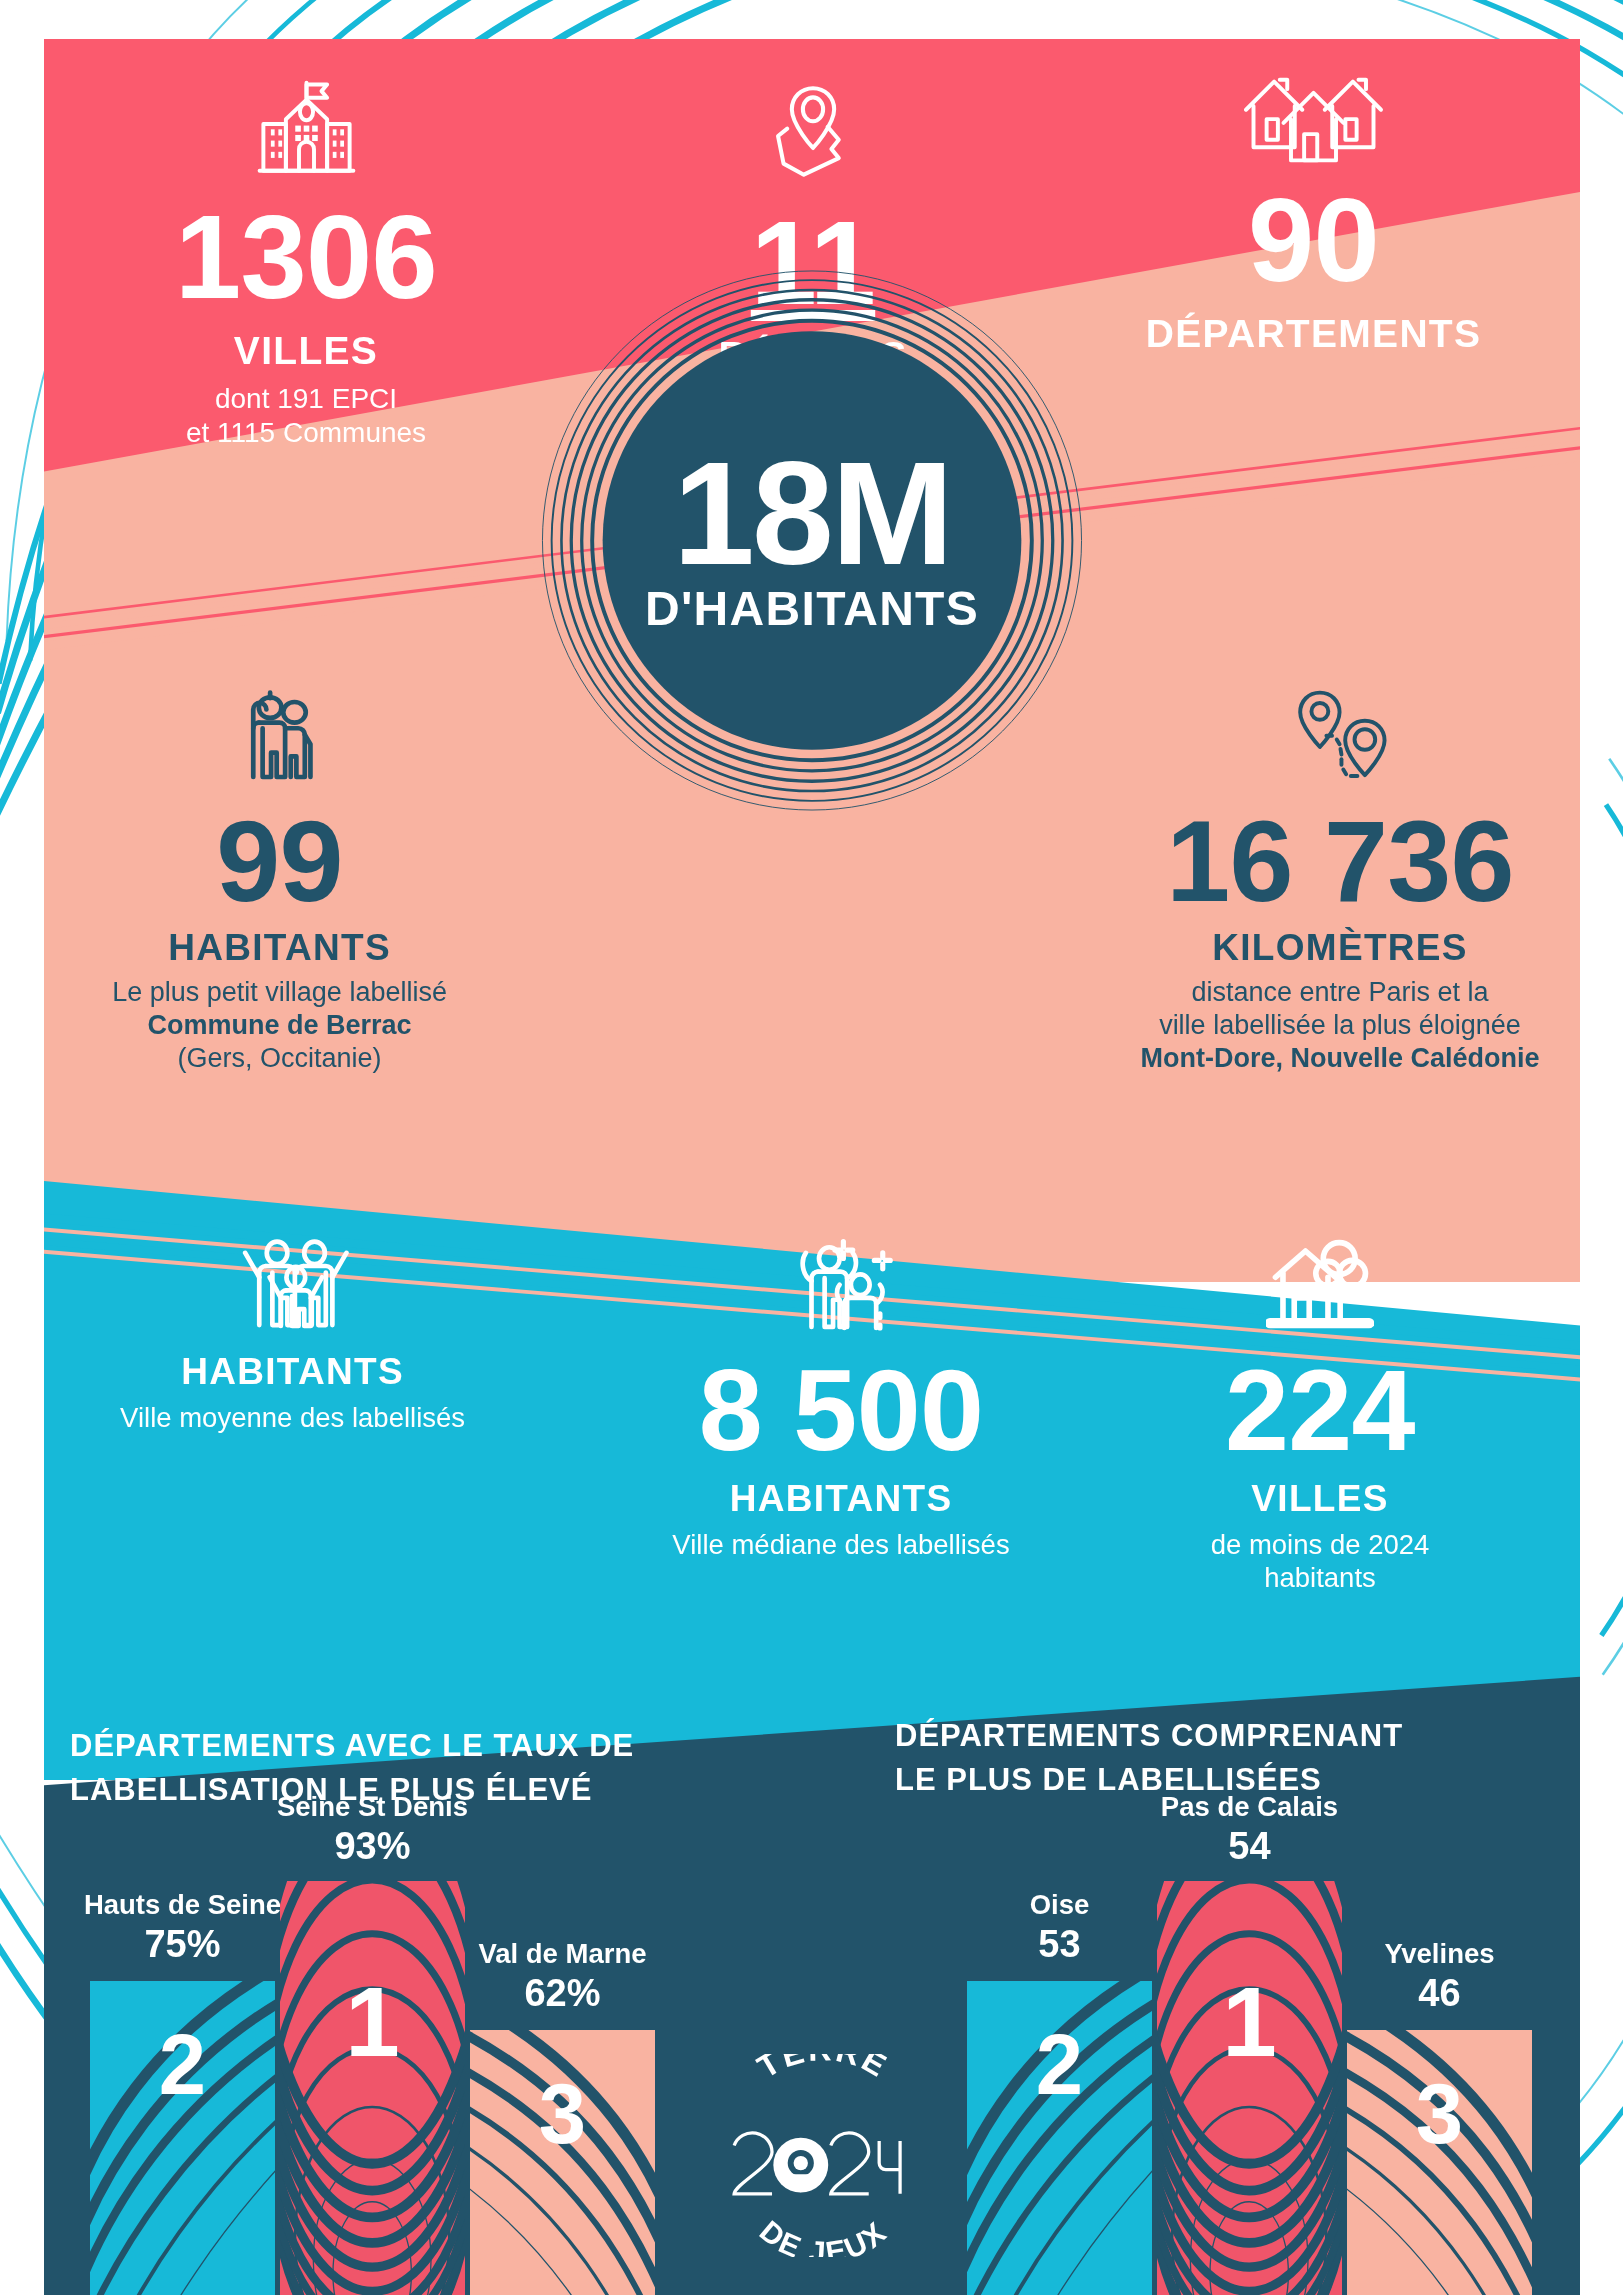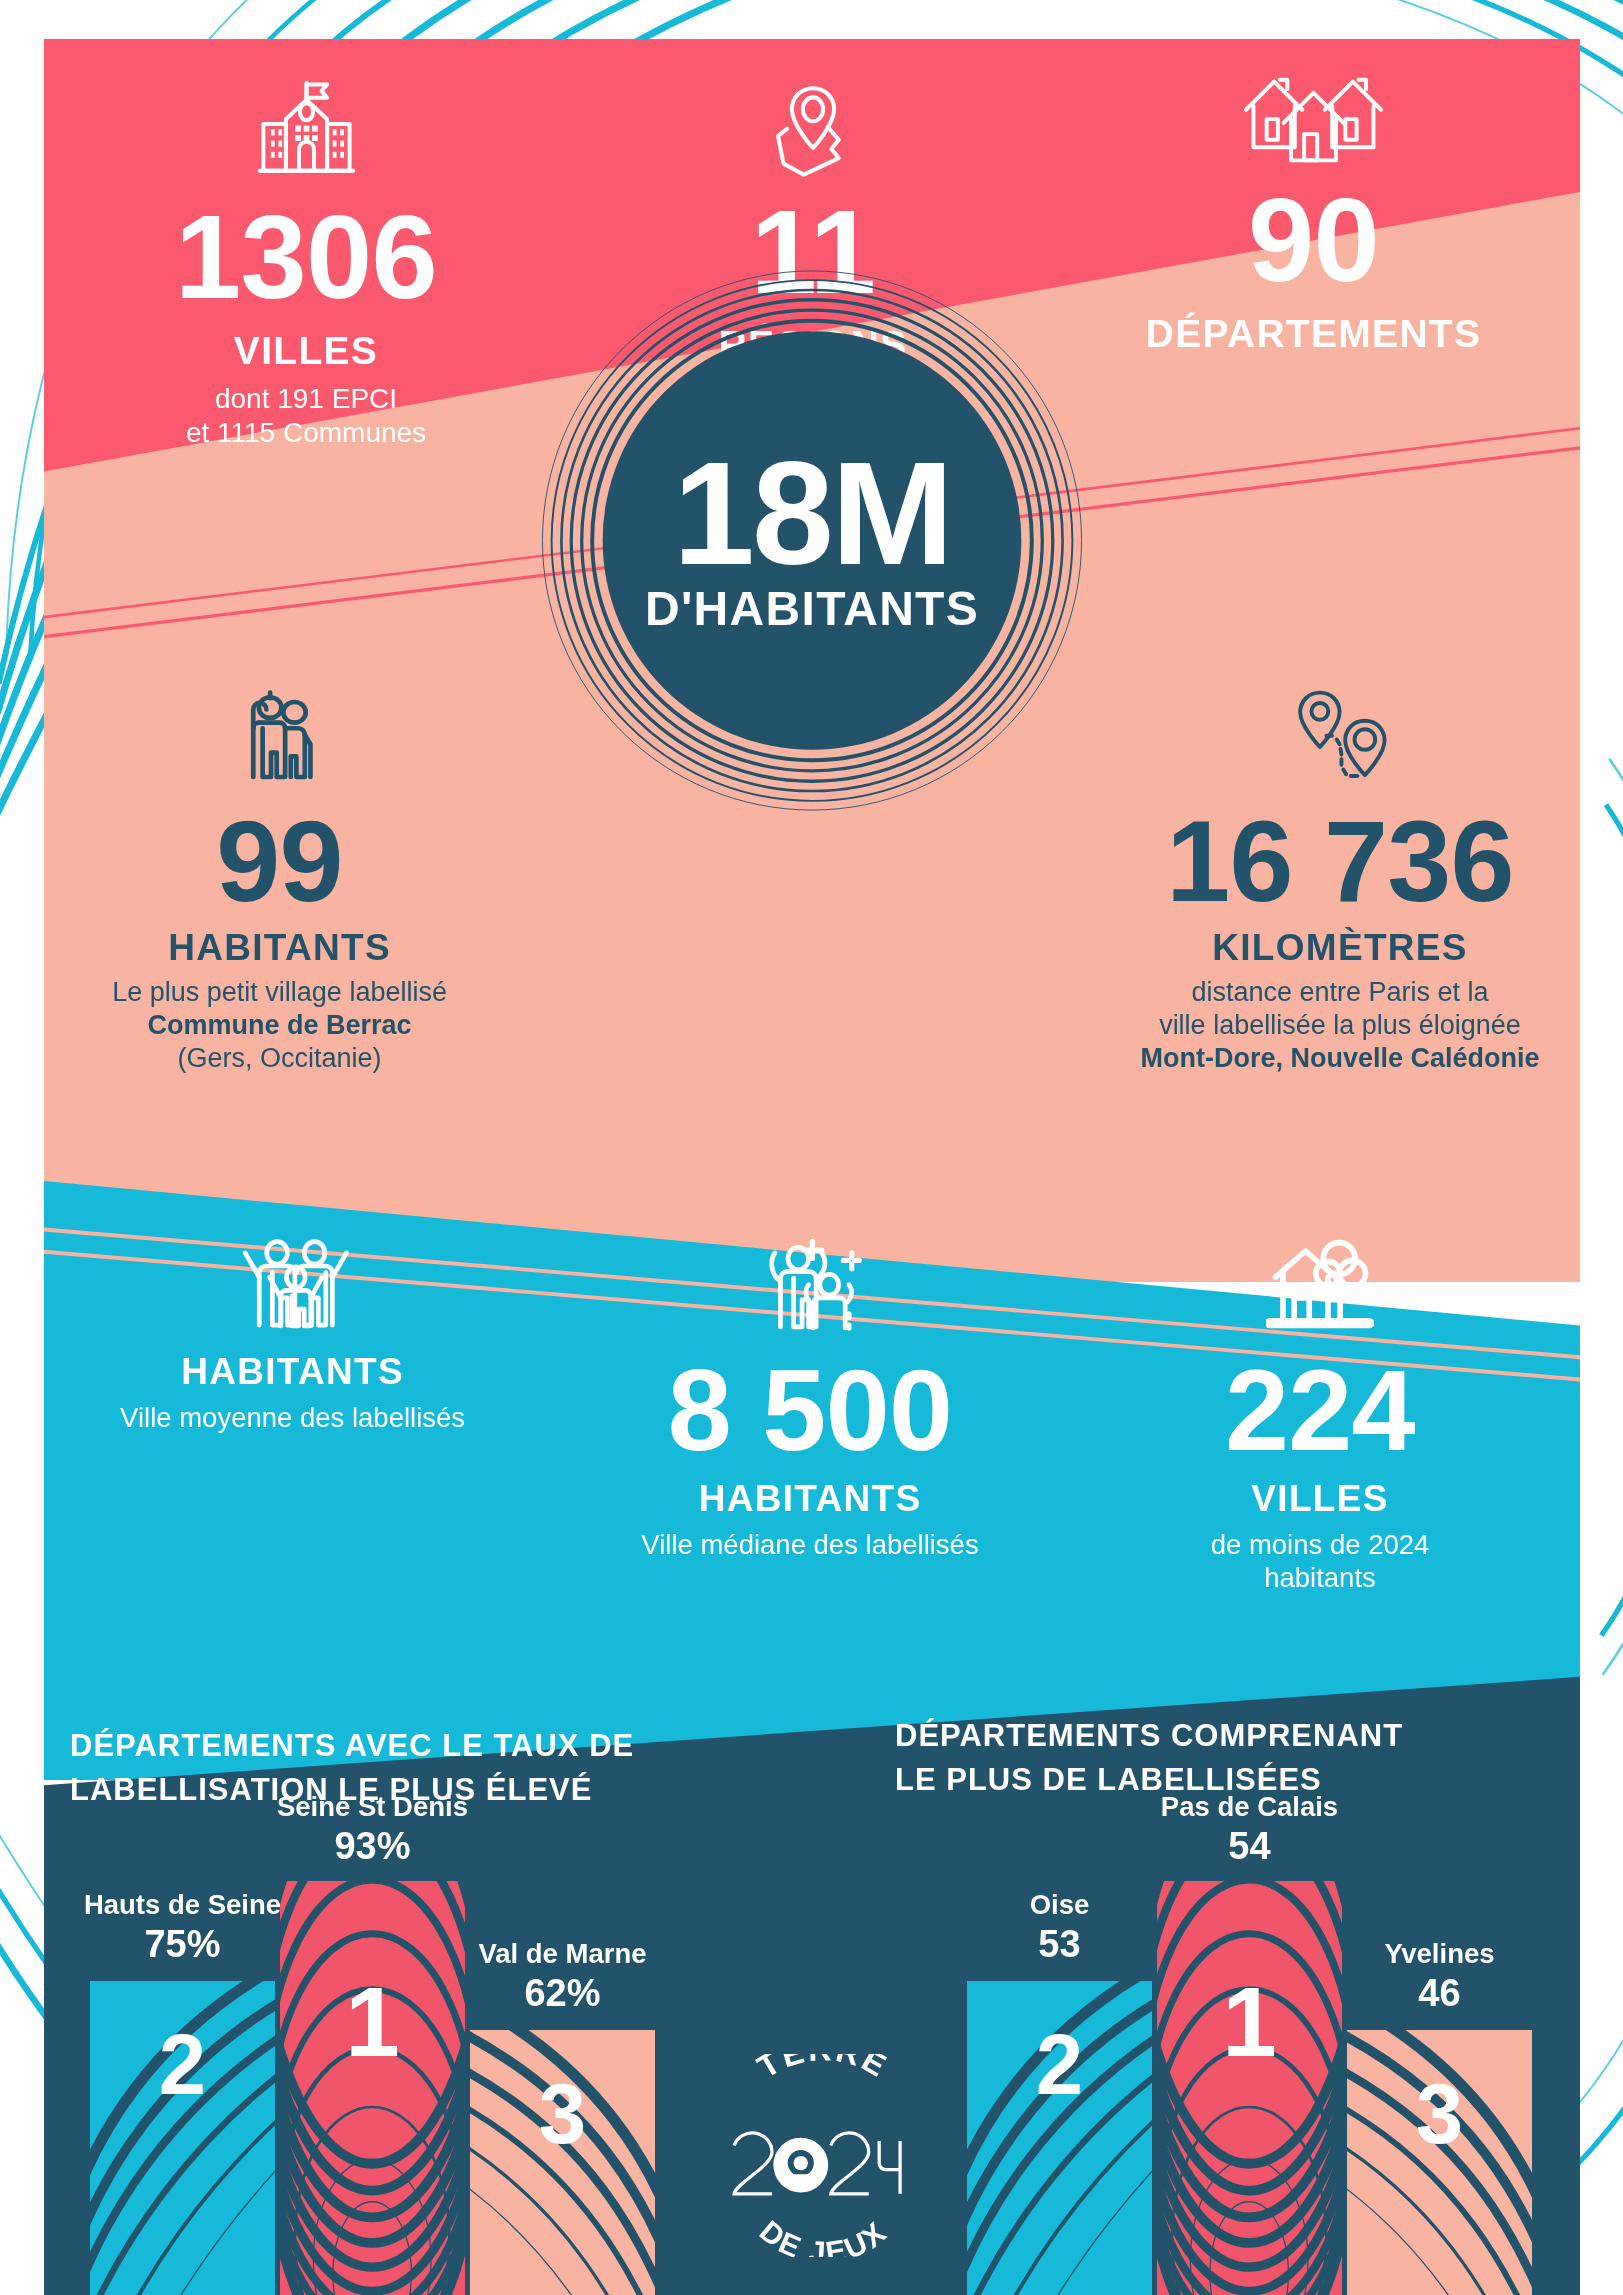--- a/index.html
+++ b/index.html
@@ -204,21 +204,21 @@
       <div class="sub white" style="font-size:28px;margin-top:10.5px;">dont 191 EPCI</div>
       <div class="sub white" style="font-size:28px;">et 1115 Communes</div>
     </div>
 
     <div class="stat" style="left:540px;top:39px;width:458px;">
       <svg class="icon" width="92" height="105" viewBox="0 0 100 112" fill="none" stroke="#fff" stroke-width="4.4" stroke-linejoin="round" stroke-linecap="round">
         <path d="M22 54 L12 62 L18 92 L40 104 L78 86 L70 76 L78 66 L66 52"></path>
         <path d="M50 10 c-13 0-23 10-23 23 0 17 23 42 23 42 s23-25 23-42 c0-13-10-23-23-23z"></path>
         <ellipse cx="50" cy="33" rx="11" ry="13"></ellipse>
       </svg>
-      <div class="big-num white" style="font-size:119px;margin-top:9px;">11</div>
+      <div class="big-num white" style="font-size:119px;margin-top:20px;text-decoration:underline;">11</div>
       <div class="lbl white" style="font-size:39px;margin-top:14.4px;">RÉGIONS</div>
     </div>
 
     <div class="stat" style="left:1034px;top:22px;width:471px;text-align:center;">
       <svg class="icon" width="151" height="105" viewBox="0 0 160 112" fill="none" stroke="#fff" stroke-width="4.2" stroke-linejoin="round" stroke-linecap="round">
         <path d="M8 52 L38 22 L68 52"></path>
         <path d="M16 48 V92 H60 V48"></path>
         <path d="M44 20 h8 v10"></path>
         <path d="M30 62 h12 v22 h-12 z"></path>
         <path d="M92 52 L122 22 L152 52"></path>
@@ -303,21 +303,21 @@
         <path d="M107 44 L122 18"></path>
         <path d="M58 58 h20 a6 6 0 0 1 6 6 v32 h-7 V78 h-6 v18 h-7 V64"></path>
         <path d="M58 58 a6 6 0 0 0 -6 6 v32"></path>
         <path d="M52 66 L40 44"></path>
         <path d="M84 66 L96 44"></path>
       </svg>
       <div class="lbl white" style="font-size:37px;margin-top:11.8px;">HABITANTS</div>
       <div class="sub white" style="font-size:27.5px;margin-top:9.2px;">Ville moyenne des labellisés</div>
     </div>
 
-    <div class="stat" style="left:537px;top:1197px;width:458px;">
+    <div class="stat" style="left:568px;top:1197px;width:458px;">
       <svg class="icon" width="115" height="105" viewBox="0 0 120 112" fill="none" stroke="#fff" stroke-width="5" stroke-linejoin="round" stroke-linecap="round">
         <ellipse cx="47" cy="24" rx="11" ry="12"></ellipse>
         <path d="M35 38 h24 a7 7 0 0 1 7 7 v52 h-8 V68 h-7 v29 h-9 V45"></path>
         <path d="M35 38 a7 7 0 0 0 -7 7 v52"></path>
         <path d="M28 48 C18 42 16 26 22 18"></path>
         <path d="M66 45 C76 40 78 26 72 18"></path>
         <ellipse cx="80" cy="52" rx="10" ry="11"></ellipse>
         <path d="M69 66 h22 a6 6 0 0 1 6 6 v26"></path>
         <path d="M69 66 a6 6 0 0 0 -6 6 v26"></path>
         <path d="M63 74 C55 70 53 58 58 52"></path>

